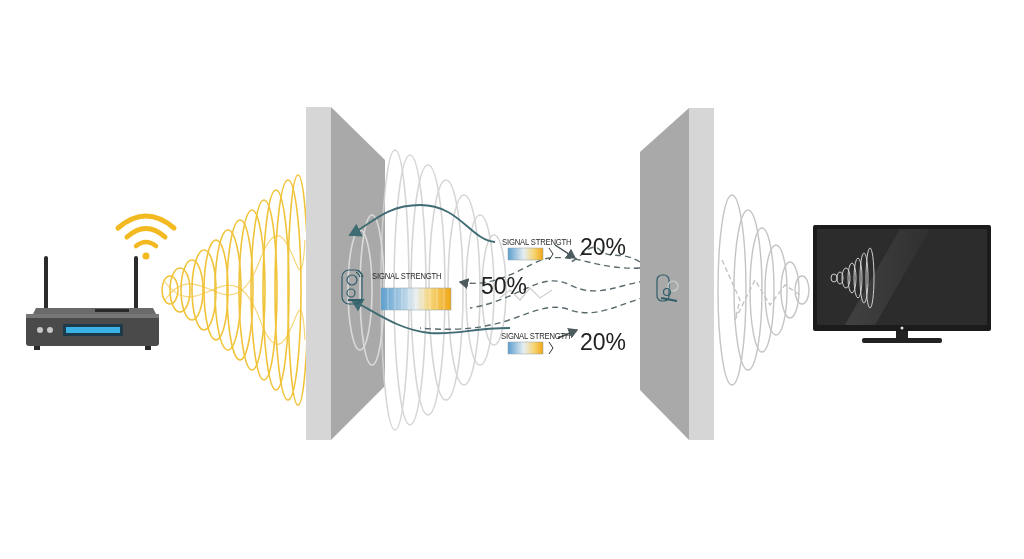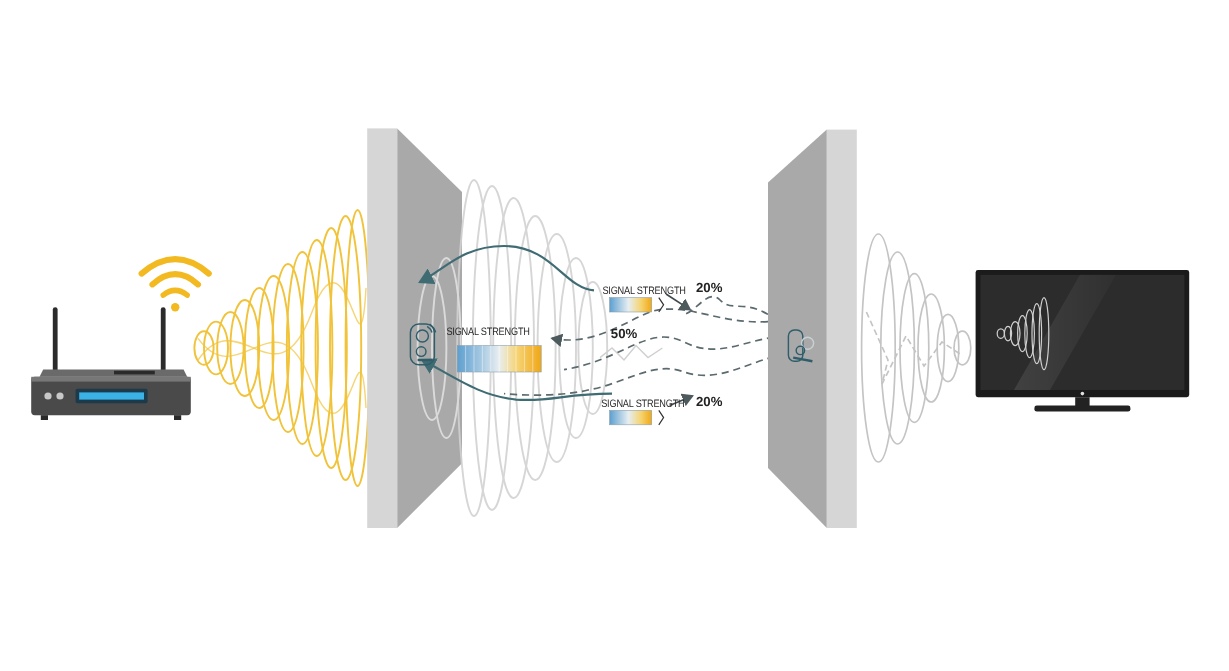--- a/index.html
+++ b/index.html
@@ -1,21 +1,21 @@
 <!DOCTYPE html>
 <html><head>
 <meta charset="utf-8">
 <style>
   html, body { margin: 0; padding: 0; background: #ffffff; }
   body { width: 1024px; height: 559px; position: relative; overflow: hidden;
          font-family: "Liberation Sans", sans-serif; }
   #stage { position: absolute; left: 0; top: 0; width: 1024px; height: 559px; }
   .label { position: absolute; color: #2a2a2a; font-family: "Liberation Sans", sans-serif; }
   .sig-label { font-size: 9px; letter-spacing: -0.2px; transform: scaleX(0.85); transform-origin: left top; }
-  .pct { font-size: 11px; color: #222; font-weight: bold; }
+  .pct { font-size: 23px; color: #222; }
 </style>
 </head>
 <body>
 
 <svg id="stage" viewBox="0 0 1024 559" xmlns="http://www.w3.org/2000/svg">
   <defs>
     <linearGradient id="barGradBig" x1="0" x2="1" y1="0" y2="0">
       <stop offset="0" stop-color="#5d9fcf"></stop>
       <stop offset="0.3" stop-color="#a9cbe3"></stop>
       <stop offset="0.5" stop-color="#e8eef0"></stop>
@@ -180,19 +180,19 @@
       <ellipse cx="840" cy="278" rx="3" ry="6"></ellipse>
       <ellipse cx="834" cy="278" rx="3" ry="4"></ellipse>
     </g>
     <circle cx="902" cy="328" r="1.5" fill="#e0e0e0"></circle>
     <rect x="896" y="331" width="12" height="8" fill="#222"></rect>
     <rect x="862" y="338" width="80" height="5" rx="2" fill="#222"></rect>
   </g>
 </svg>
 
 <div class="label sig-label" style="left:372px; top:271px;">SIGNAL STRENGTH</div>
-<div class="label pct" style="left:509px; top:273px;">50%</div>
+<div class="label pct" style="left:481px; top:273px;">50%</div>
 
 <div class="label sig-label" style="left:502px; top:237px;">SIGNAL STRENGTH</div>
 <div class="label pct" style="left:580px; top:234px;">20%</div>
 
 <div class="label sig-label" style="left:501px; top:331px;">SIGNAL STRENGTH</div>
 <div class="label pct" style="left:580px; top:329px;">20%</div>
 
 </body></html>

